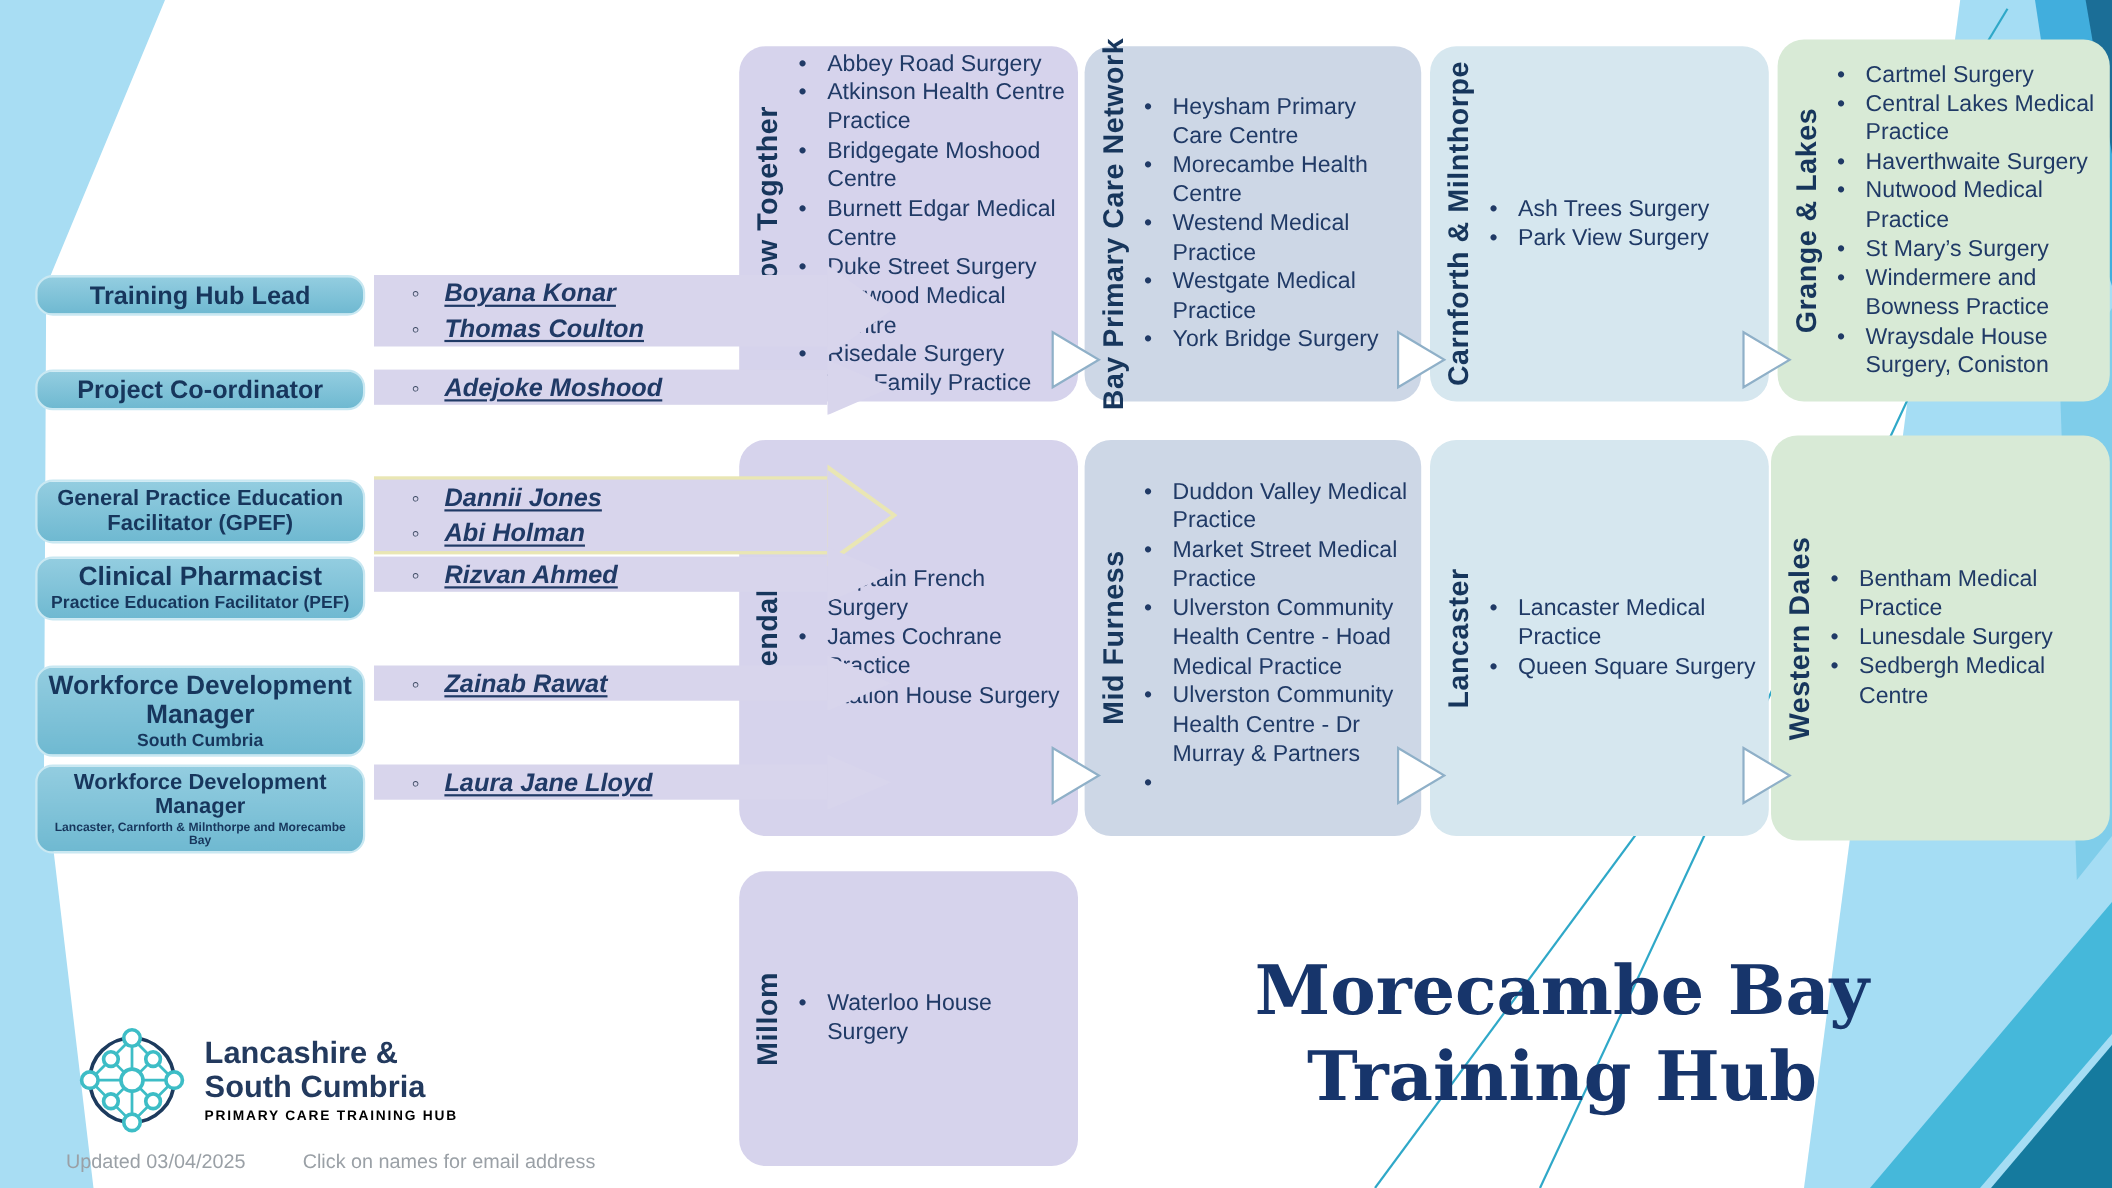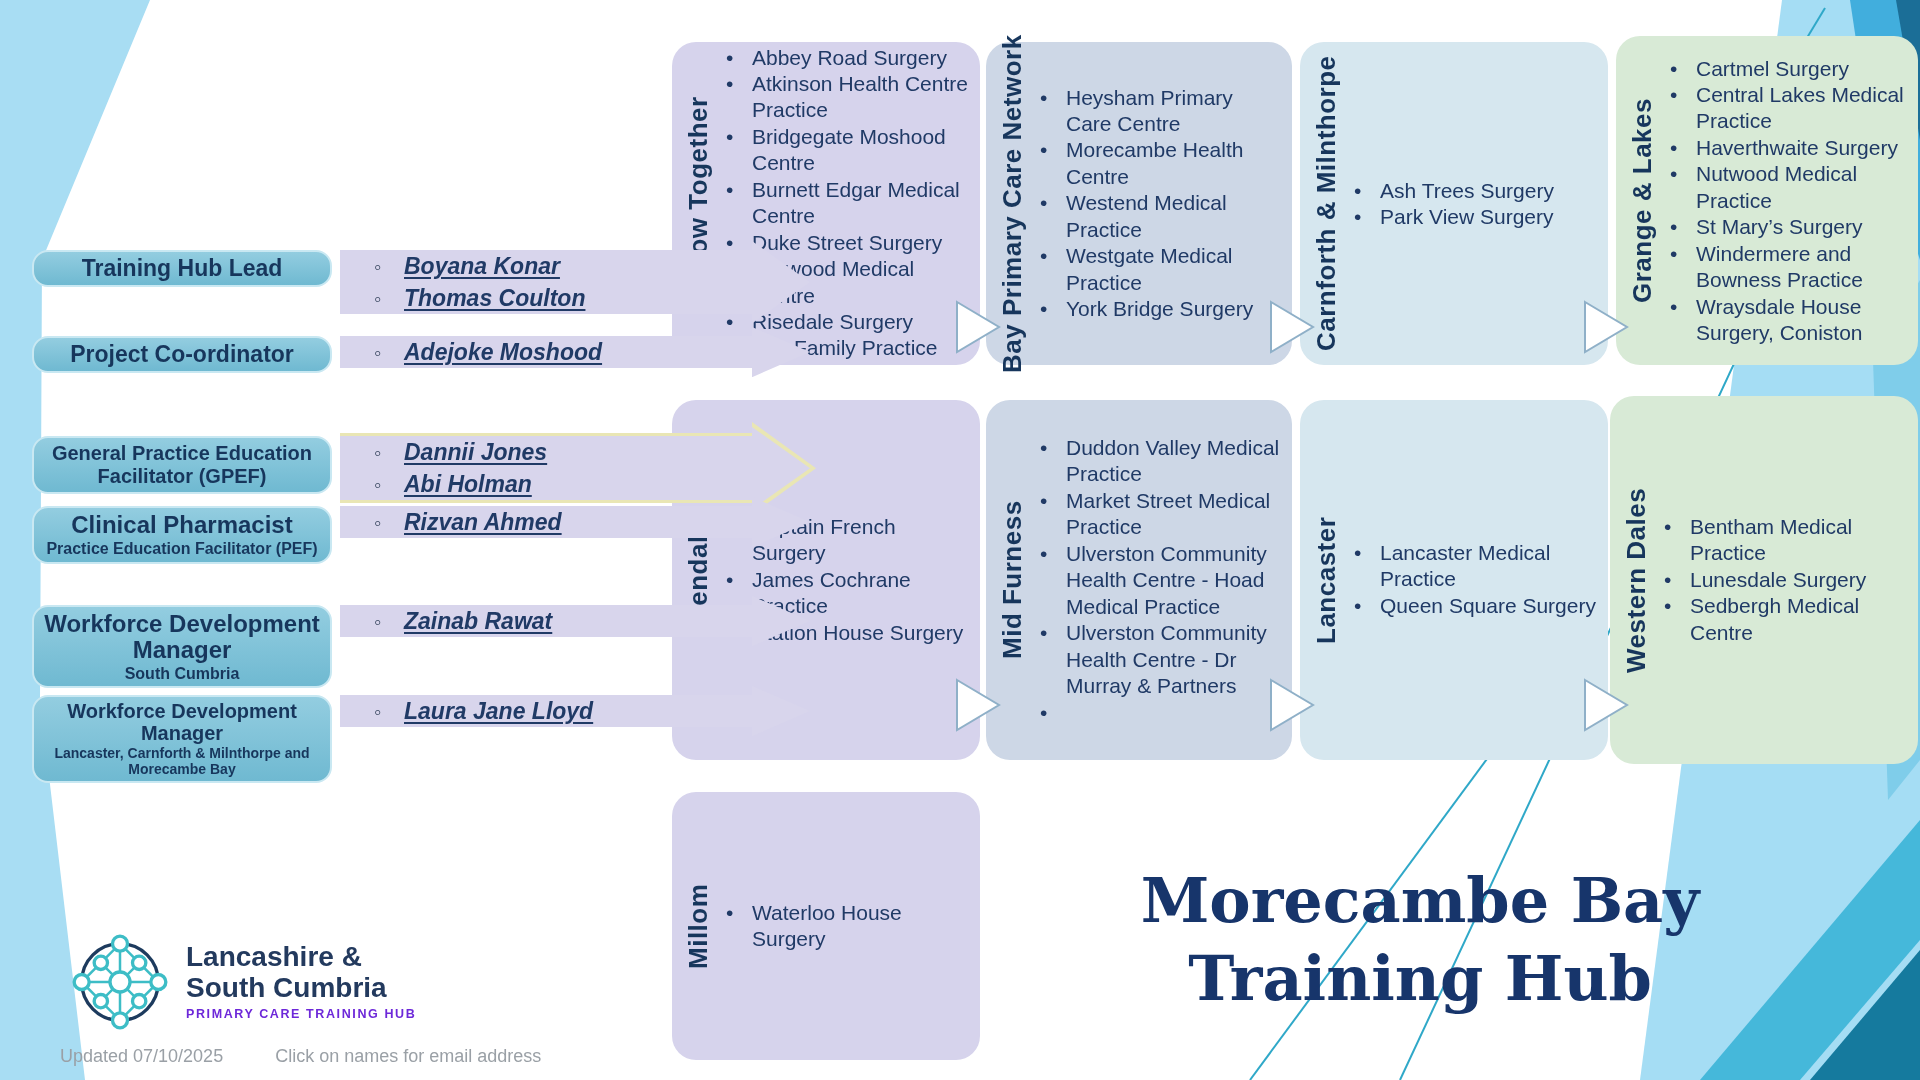--- a/index.html
+++ b/index.html
@@ -21,21 +21,21 @@
   .role-box{width:300px;flex:0 0 300px;box-sizing:border-box;z-index:2;
     background:linear-gradient(#93cde0,#6fb9d1);
     border:2px solid #c9e8f2;border-radius:16px;
     color:#17365c;display:flex;flex-direction:column;justify-content:center;
     align-items:center;text-align:center;padding:4px 10px;line-height:1.08;}
   .role-label{font-weight:bold;font-size:23px;}
   .r3 .role-label{font-size:20px;line-height:1.15;}
   .r4 .role-label,.r5 .role-label{font-size:24px;}
   .r6 .role-label{font-size:20px;}
   .role-sub{font-weight:bold;font-size:16px;margin-top:2px;line-height:1.1;}
-  .r6 .role-sub{font-size:14px;}
+  .r6 .role-sub{font-size:11px;}
   .role-sub:empty{display:none;}
   .band{position:relative;flex:1;margin-left:8px;margin-right:60px;
     background:#d8d5ec;display:flex;align-items:center;z-index:1;}
   .band::after{content:"";position:absolute;left:100%;top:-9px;bottom:-9px;width:58px;
     background:#d8d5ec;clip-path:polygon(0 0,100% 50%,0 100%);}
   .r3 .band{box-shadow:0 -3px 0 #e9e6b4,0 3px 0 #e9e6b4;}
   .r3 .band::before{content:"";position:absolute;left:100%;top:-14px;bottom:-14px;width:64px;
     background:#e9e6b4;clip-path:polygon(0 0,100% 50%,0 100%);}
   .r3 .band::after{z-index:1;}
   .names{list-style:none;margin:0;padding:0 0 0 34px;}
@@ -74,21 +74,21 @@
 
   
   .hub-title{position:absolute;left:1100px;top:862px;width:640px;z-index:3;
     text-align:center;color:#17356b;font-weight:bold;font-size:62px;line-height:1.25;
     font-family:"DejaVu Serif", serif;}
 
   
   .logo{position:absolute;left:70px;top:932px;display:flex;align-items:center;gap:16px;z-index:3;}
   .logo-text{line-height:1.1;}
   .logo-l1,.logo-l2{color:#233a5e;font-size:28px;font-weight:600;}
-  .logo-l3{color:#6d28d9;font-size:12.5px;font-weight:bold;letter-spacing:1.6px;margin-top:4px;}
+  .logo-l3{color:#000000;font-size:12.5px;font-weight:bold;letter-spacing:1.6px;margin-top:4px;}
   .footer{position:absolute;left:60px;top:1046px;display:flex;gap:52px;z-index:3;
     color:#9aa0a6;font-size:18px;}
 </style>
 </head>
 <body>
 
 <div class="stage">
 
   <svg class="bg" viewBox="0 0 1920 1080">
     <polygon points="0,0 150,0 42,260 40,700 85,1080 0,1080" fill="#a8ddf3"></polygon>
@@ -309,17 +309,17 @@
       </g>
     </svg>
     <div class="logo-text">
       <div class="logo-l1">Lancashire &amp;</div>
       <div class="logo-l2">South Cumbria</div>
       <div class="logo-l3">PRIMARY CARE TRAINING HUB</div>
     </div>
   </div>
 
   <div class="footer">
-    <span>Updated 07/10/2025</span>
+    <span>Updated 03/04/2025</span>
     <span>Click on names for email address</span>
   </div>
 
 </div>
 
 </body></html>

